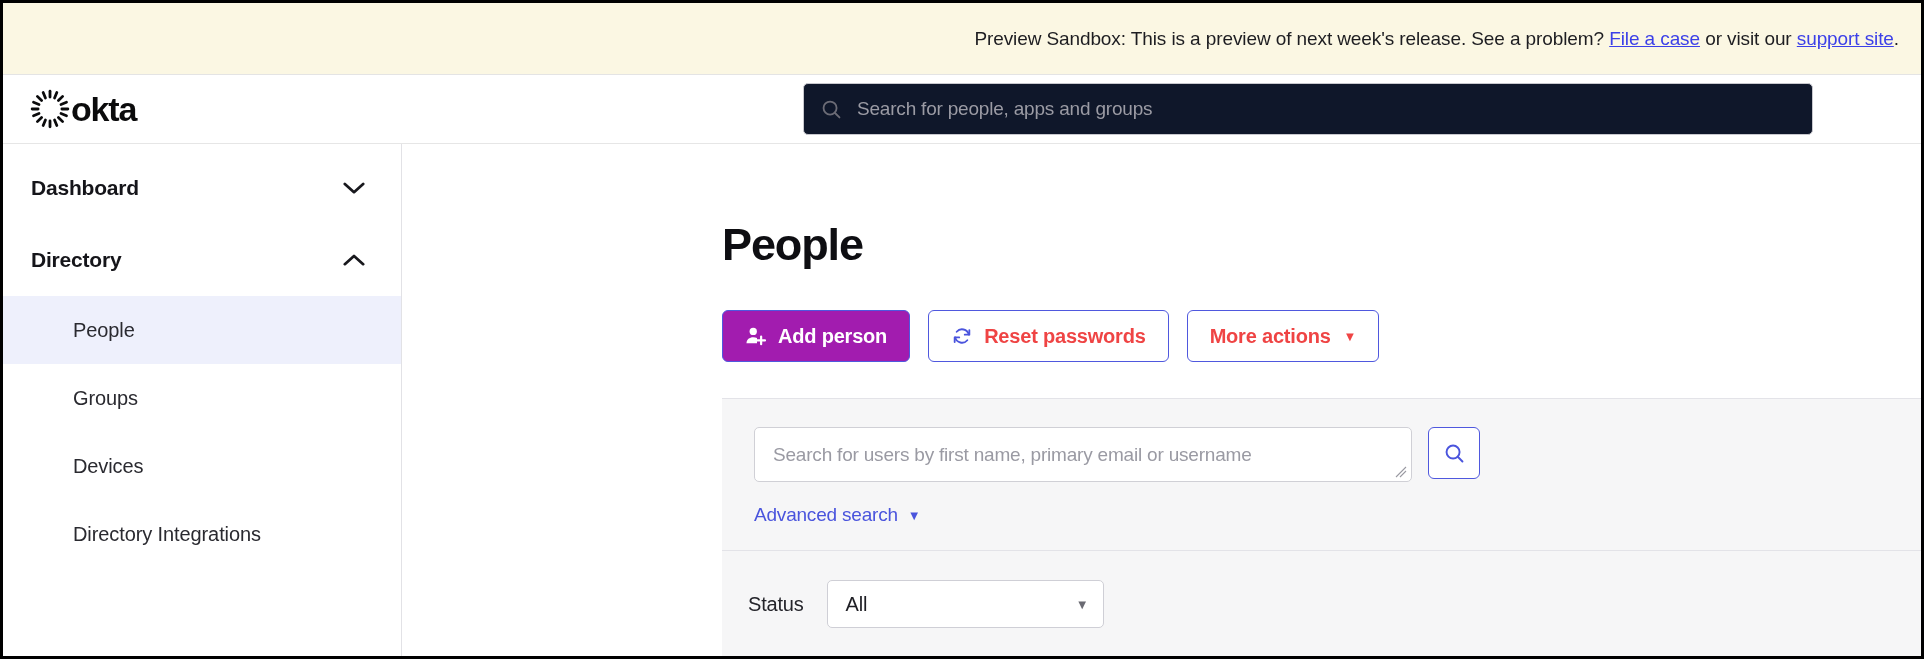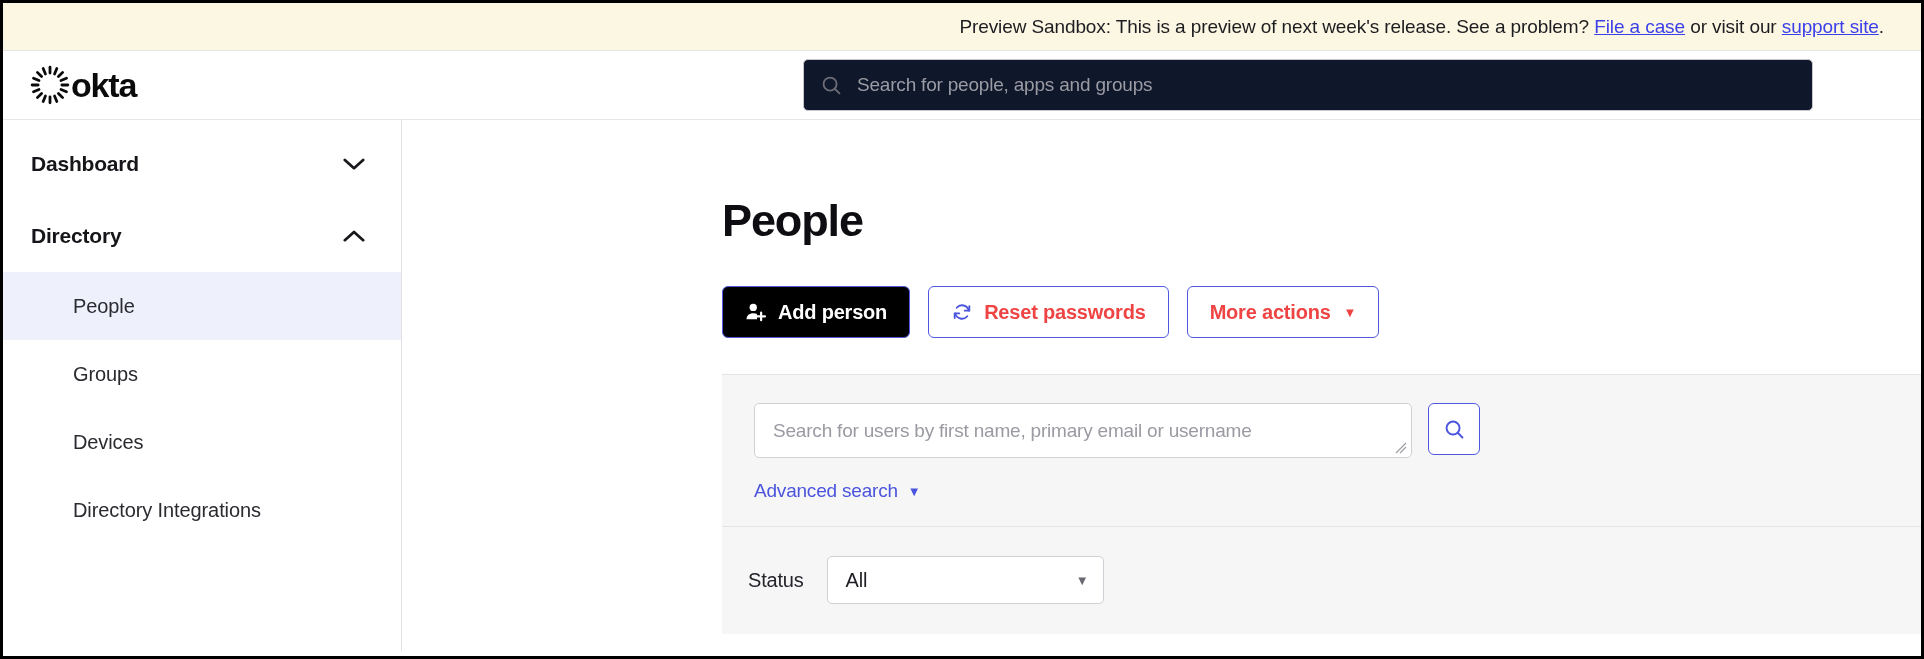--- a/index.html
+++ b/index.html
@@ -16,27 +16,27 @@
     position: relative;
     width: 1924px;
     height: 659px;
     border: 3px solid #000000;
     background: #ffffff;
     overflow: hidden;
   }
 
   
   .preview-banner {
-    height: 48px;
+    height: 72px;
     background: #FBF7E3;
     border-bottom: 1px solid #E4E4E4;
     display: flex;
     align-items: center;
     justify-content: flex-end;
-    padding-right: 37px;
+    padding-right: 22px;
     font-size: 19px;
     color: #1d1d21;
     letter-spacing: -0.1px;
   }
   .preview-banner .banner-text { white-space: nowrap; }
   .preview-banner a {
     color: #3C40E8;
     text-decoration: underline;
   }
 
@@ -154,21 +154,21 @@
     align-items: center;
     gap: 11px;
     padding: 0 22px;
     font-size: 20px;
     font-weight: 700;
     cursor: pointer;
     letter-spacing: -0.2px;
     white-space: nowrap;
   }
   .btn-primary {
-    background: #000000;
+    background: #a21caf;
     color: #ffffff;
     border: 1px solid #4F58DE;
   }
   .btn-outline {
     background: #ffffff;
     color: #ef4444;
     border: 1px solid #4F58DE;
   }
   .caret-sm {
     font-size: 13px;

